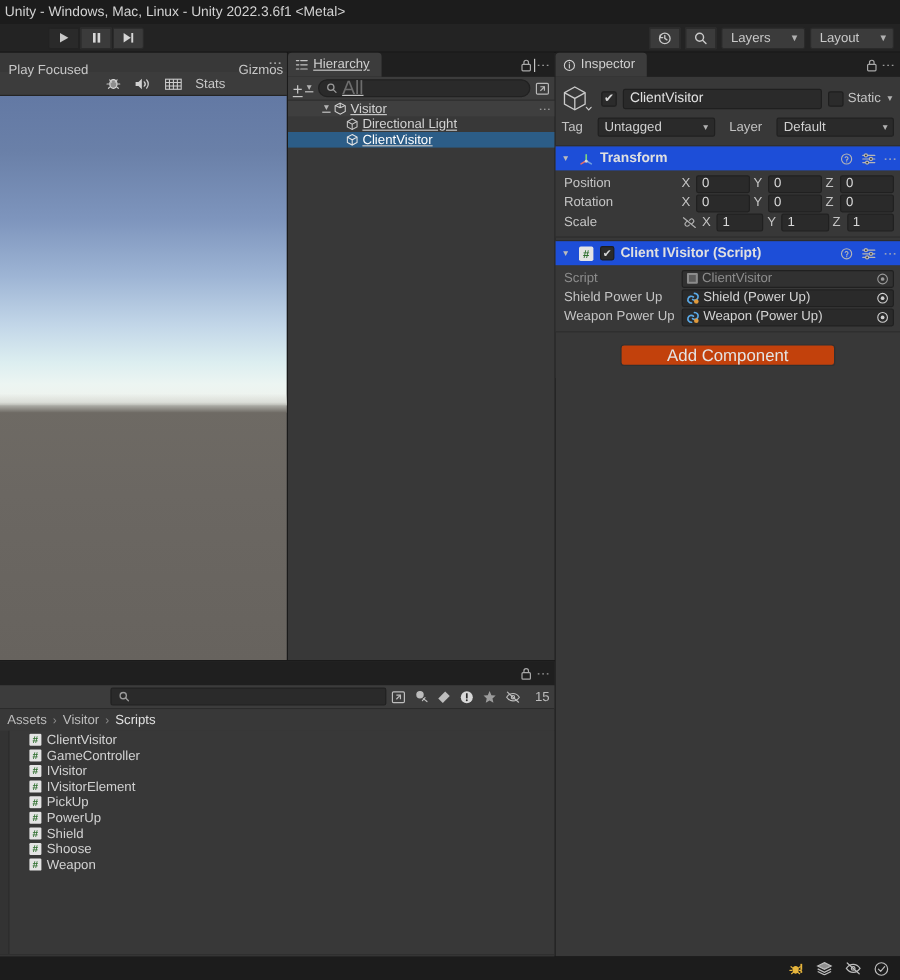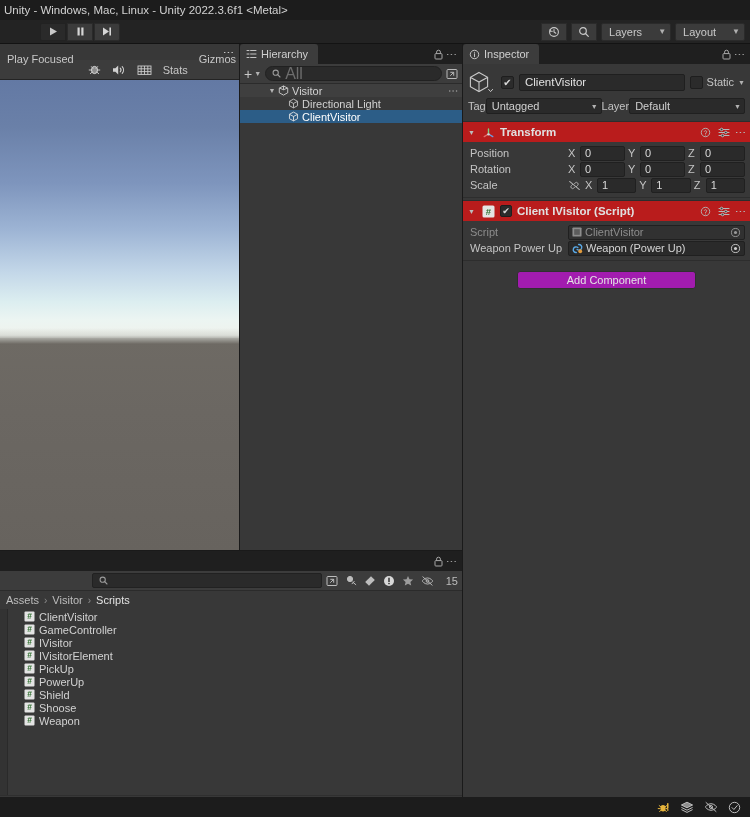--- a/index.html
+++ b/index.html
@@ -92,21 +92,21 @@
   .ground {
     position: absolute; left: 0; top: 258px; width: 100%; height: 212px;
     background: linear-gradient(to bottom, #6e6a64 0%, #6b6762 35%, #67635e 100%);
   }
   .horizon-haze {
     position: absolute; left: 0; top: 248px; width: 100%; height: 16px;
     background: linear-gradient(to bottom, rgba(235,242,238,0) 0%, rgba(215,218,212,.85) 45%, rgba(110,106,100,1) 100%);
   }
 
   
-  #hierarchy { left: 240px; top: 44px; width: 222px; height: 506px; background: #383838; }
+  #hierarchy { left: 240px; top: 44px; width: 222px; height: 506px; background: #383838; text-decoration: underline; }
   .hier-toolbar {
     height: 20px; background: #3c3c3c; display: flex; align-items: center;
     gap: 4px; padding: 0 4px; border-bottom: 1px solid #2b2b2b;
   }
   .search-field {
     flex: 1; height: 15px; background: #2a2a2a; border: 1px solid #212121;
     border-radius: 8px; display: flex; align-items: center; gap: 4px;
     padding: 0 6px; color: #6d6d6d; font-size: 16px;
   }
   .hier-body { background: #383838; height: 466px; position: relative; }
@@ -132,35 +132,35 @@
     border-radius: 2px; display: flex; align-items: center; justify-content: center;
     color: #d8d8d8; font-size: 10px; flex: none;
   }
   .name-field {
     flex: 1; height: 17px; background: #2a2a2a; border: 1px solid #1f1f1f;
     border-radius: 2px; color: #e2e2e2; font-size: 11.5px;
     display: flex; align-items: center; padding: 0 5px;
   }
   .static-chk { display: flex; align-items: center; gap: 4px; }
   .static-chk .box { width: 13px; height: 13px; background: #2b2b2b; border: 1px solid #1e1e1e; border-radius: 2px; }
-  .taglayer { display: flex; align-items: center; gap: 0; padding: 0 5px 5px 5px; }
+  .taglayer { display: flex; align-items: center; gap: 12px; padding: 0 5px 5px 5px; }
   .tl-lab { color: #c2c2c2; font-size: 11px; }
   .dd {
     height: 16px; background: #2a2a2a; border: 1px solid #202020; border-radius: 2px;
     display: flex; align-items: center; justify-content: space-between;
     padding: 0 3px 0 5px; color: #d0d0d0; font-size: 11px; flex: 1; min-width: 0;
   }
   .dd .caret { font-size: 7px; color: #b2b2b2; }
 
   .comp {
     background: #383838; border-top: 1px solid #2d2d2d; border-bottom: 1px solid #2d2d2d;
     margin-top: 2px;
   }
   .comp-header {
-    height: 20px; background: #b91c1c; display: flex; align-items: center;
+    height: 20px; background: #1d4ed8; display: flex; align-items: center;
     gap: 5px; padding: 0 5px;
   }
   .comp-header .tri { font-size: 7px; color: #bcbcbc; width: 9px; }
   .comp-title { font-size: 11.5px; color: #e0e0e0; font-weight: bold; }
   .comp-header-right { margin-left: auto; display: flex; align-items: center; gap: 7px; color: #b6b6b6; }
   .comp-rows { padding: 3px 0 4px 0; }
   .row {
     height: 16px; display: flex; align-items: center; font-size: 11px; padding: 0 5px 0 7px;
   }
   .row .lab { width: 98px; color: #c4c4c4; flex: none; }
@@ -175,23 +175,23 @@
   .objfield {
     flex: 1; height: 15px; background: #2a2a2a; border: 1px solid #202020;
     border-radius: 2px; display: flex; align-items: center; gap: 3px;
     padding: 0 3px; color: #d4d4d4; font-size: 11px; min-width: 0;
   }
   .objfield.dim { color: #8d8d8d; background: #313131; }
   .objfield .txt { overflow: hidden; text-overflow: ellipsis; white-space: nowrap; }
   .ofsel { margin-left: auto; flex: none; }
   .addcomp-wrap { display: flex; justify-content: center; padding: 10px 0; }
   .addcomp {
-    width: 179px; height: 18px; background: #a21caf; border: 1px solid #303030;
+    width: 179px; height: 18px; background: #c2410c; border: 1px solid #303030;
     border-radius: 3px; display: flex; align-items: center; justify-content: center;
-    color: #e4e4e4; font-size: 11px;
+    color: #e4e4e4; font-size: 14px;
   }
 
   
   #project { left: 0; top: 551px; width: 462px; height: 246px; background: #383838; }
   .proj-toolbar {
     height: 20px; background: #3c3c3c; display: flex; align-items: center;
     gap: 4px; padding: 0 4px; border-bottom: 1px solid #2b2b2b;
   }
   .proj-icons { display: flex; align-items: center; gap: 7px; color: #bdbdbd; }
   .breadcrumb {
@@ -577,20 +577,39 @@
                 <svg width="10" height="10" viewBox="0 0 11 11">
                     <rect x="0.5" y="0.5" width="10" height="10" rx="1" fill="#8c8c8c"></rect>
                     <rect x="2.4" y="2.4" width="6.2" height="6.2" fill="#5c5c5c"></rect>
                   </svg>
               </span>
               <span class="txt">ClientVisitor</span>
               <span class="ic ofsel">
                 <svg width="11" height="11" viewBox="0 0 12 12" fill="none" stroke="#9a9a9a" stroke-width="1">
                     <circle cx="6" cy="6" r="4.4"></circle>
                     <circle cx="6" cy="6" r="1.7" fill="#9a9a9a" stroke="none"></circle>
+                  </svg>
+              </span>
+            </span>
+          </div>
+          <div class="row">
+            <span class="lab">Shield Power Up</span>
+            <span class="objfield">
+              <span class="ic">
+                <svg width="11" height="11" viewBox="0 0 12 12" fill="none">
+                  <path d="M7.3 1.6a3.1 3.1 0 1 1-1.7 5.5" stroke="#5aa9e6" stroke-width="1.5" stroke-linecap="round"></path>
+                  <path d="M4.7 10.4a3.1 3.1 0 1 1 1.7-5.5" stroke="#5aa9e6" stroke-width="1.5" stroke-linecap="round"></path>
+                  <circle cx="9" cy="9" r="2.1" fill="#e09a3c"></circle>
+                </svg>
+              </span>
+              <span class="txt">Shield (Power Up)</span>
+              <span class="ic ofsel">
+                <svg width="11" height="11" viewBox="0 0 12 12" fill="none" stroke="#cfcfcf" stroke-width="1">
+                    <circle cx="6" cy="6" r="4.4"></circle>
+                    <circle cx="6" cy="6" r="1.7" fill="#cfcfcf" stroke="none"></circle>
                   </svg>
               </span>
             </span>
           </div>
           <div class="row">
             <span class="lab">Weapon Power Up</span>
             <span class="objfield">
               <span class="ic">
                 <svg width="11" height="11" viewBox="0 0 12 12" fill="none">
                   <path d="M7.3 1.6a3.1 3.1 0 1 1-1.7 5.5" stroke="#5aa9e6" stroke-width="1.5" stroke-linecap="round"></path>

